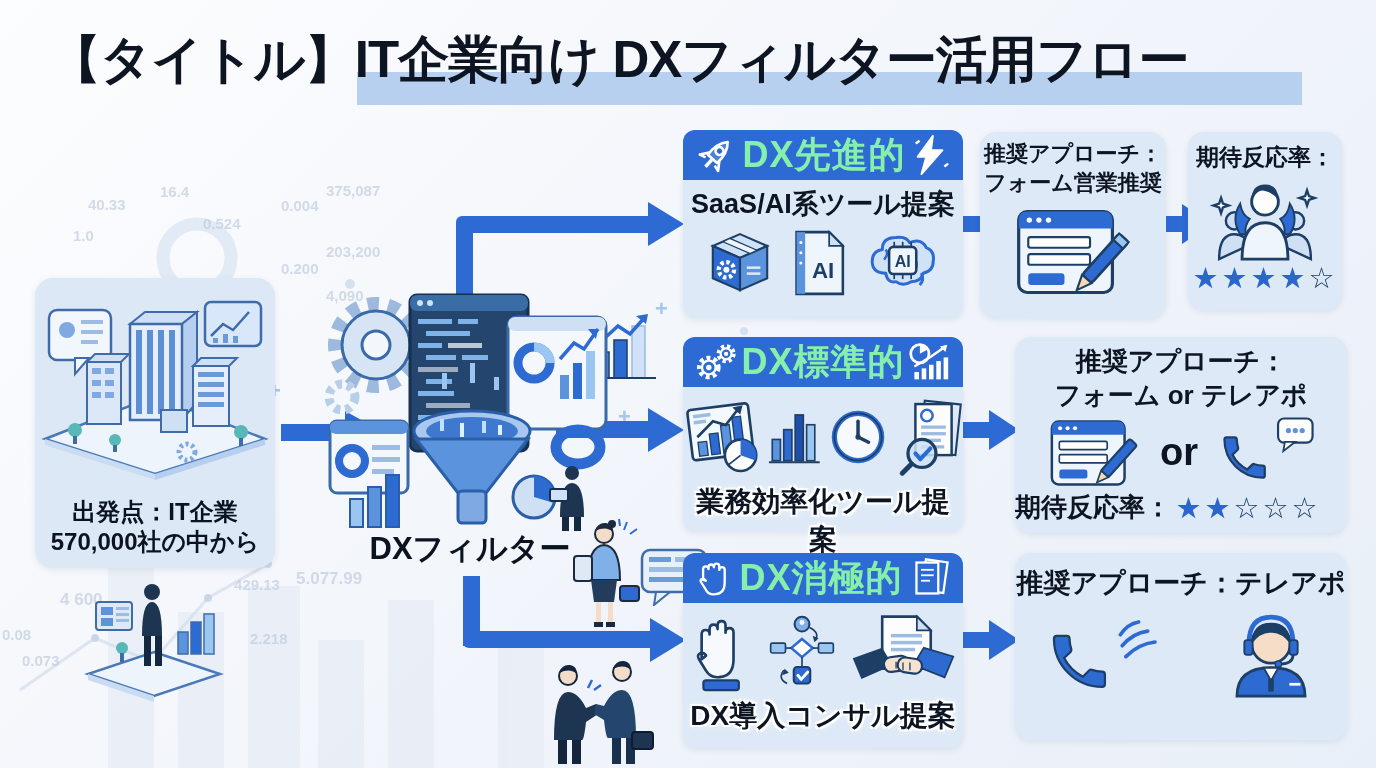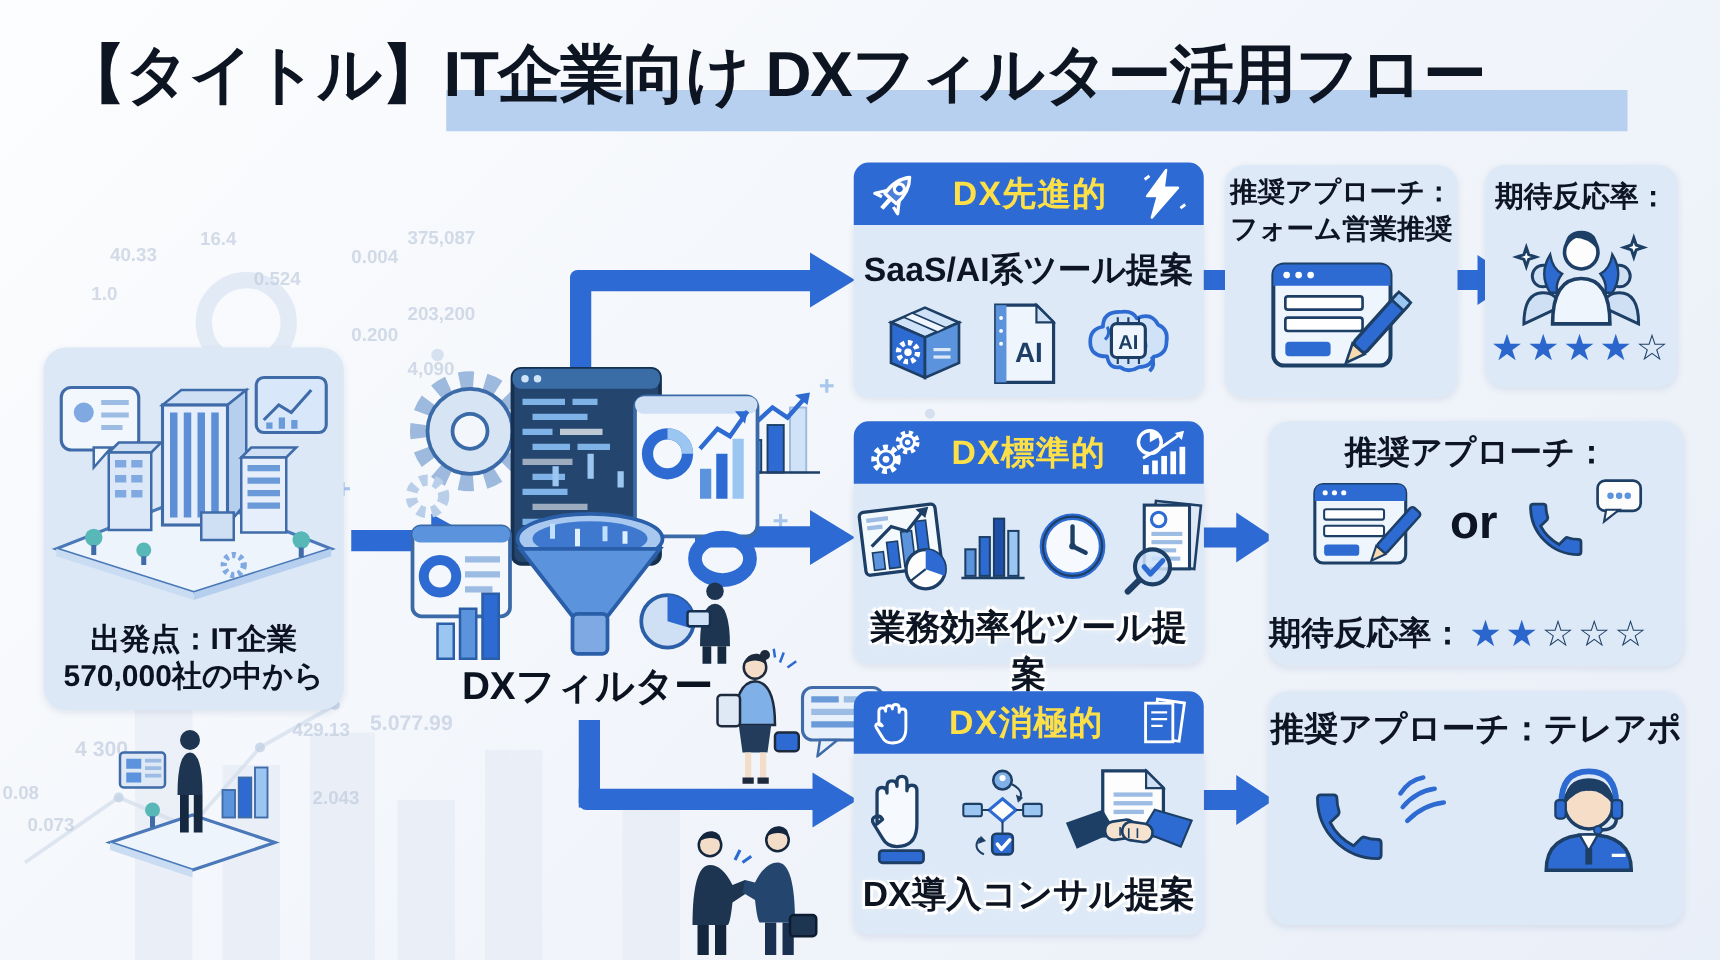--- a/index.html
+++ b/index.html
@@ -8,21 +8,21 @@
     background:linear-gradient(135deg,#fcfdfe 0%,#f3f6fb 45%,#e9eff8 100%);}
   .abs{position:absolute;}
   
   .title-hl{position:absolute;left:357px;top:72px;width:945px;height:33px;background:#b7d0ef;z-index:1;}
   .title{position:absolute;left:50px;top:26px;width:1290px;z-index:2;font-size:51px;font-weight:900;
     color:#0d1422;letter-spacing:-1px;white-space:nowrap;}
   
   .card{position:absolute;background:#dce8f6;border-radius:16px;box-shadow:0 2px 6px rgba(40,70,120,.10);z-index:2;}
   .hdr{position:absolute;left:0;top:0;width:100%;height:50px;background:#2d6ad3;border-radius:12px 12px 0 0;
     display:flex;align-items:center;justify-content:space-between;padding:0 12px;box-sizing:border-box;z-index:3;}
-  .hdr .lbl{color:#fde047;font-size:27px;font-weight:900;letter-spacing:1px;}
+  .hdr .lbl{color:#86efac;font-size:36px;font-weight:900;letter-spacing:1px;}
   .bdy{position:absolute;left:0;width:100%;background:#dde9f7;border-radius:0 0 12px 12px;box-sizing:border-box;z-index:2;
     box-shadow:0 2px 6px rgba(40,70,120,.10);}
   .proposal{font-weight:700;color:#0d1422;text-align:center;}
   .halo{text-shadow:2px 2px 0 #fff,-2px -2px 0 #fff,2px -2px 0 #fff,-2px 2px 0 #fff,0 0 8px #fff;}
   .iconrow{display:flex;align-items:center;justify-content:center;gap:14px;}
   
   .as{position:absolute;background:#2d6ad3;z-index:1;}
   .ah{position:absolute;width:0;height:0;border-style:solid;border-color:transparent;border-left-color:#2d6ad3;z-index:1;}
   
   .cap{font-weight:900;color:#0b1220;text-align:center;line-height:1.22;}
@@ -72,26 +72,26 @@
   <span class="wm" style="left:160px;top:183px;">16.4</span>
   <span class="wm" style="left:88px;top:196px;">40.33</span>
   <span class="wm" style="left:203px;top:215px;">0.524</span>
   <span class="wm" style="left:281px;top:197px;">0.004</span>
   <span class="wm" style="left:326px;top:182px;">375,087</span>
   <span class="wm" style="left:326px;top:243px;">203,200</span>
   <span class="wm" style="left:281px;top:260px;">0.200</span>
   <span class="wm" style="left:326px;top:287px;">4,090</span>
   <span class="wm" style="left:73px;top:227px;">1.0</span>
   <span class="wm" style="left:748px;top:500px;">0.23</span>
-  <span class="wm" style="left:60px;top:590px;font-size:17px;">4 300</span>
+  <span class="wm" style="left:60px;top:590px;font-size:17px;">4 600</span>
   <span class="wm" style="left:234px;top:576px;">429.13</span>
   <span class="wm" style="left:296px;top:569px;font-size:17px;">5.077.99</span>
   <span class="wm" style="left:2px;top:626px;">0.08</span>
   <span class="wm" style="left:22px;top:652px;">0.073</span>
-  <span class="wm" style="left:250px;top:630px;">2.043</span>
+  <span class="wm" style="left:250px;top:630px;">2.218</span>
   <span class="plus" style="left:268px;top:378px;">+</span>
   <span class="plus" style="left:333px;top:468px;">+</span>
   <span class="plus" style="left:618px;top:404px;">+</span>
   <span class="plus" style="left:655px;top:296px;">+</span>
   <span class="plus" style="left:600px;top:556px;">+</span>
 
   <div class="title-hl"></div>
   <div class="title">【タイトル】IT企業向け DXフィルター活用フロー</div>
 
   <div class="card" style="left:35px;top:278px;width:240px;height:290px;border-radius:18px;">
@@ -316,21 +316,21 @@
           <path d="M24,31 L24,42" stroke-width="4"></path>
         </g>
       </svg>
       <span class="lbl">DX先進的</span>
       <svg width="40" height="42" viewBox="0 0 40 44">
         <polygon points="22,2 6,24 15,24 10,42 32,17 20,17" fill="#fff" stroke="#fff" stroke-width="2" stroke-linejoin="round"></polygon>
         <path d="M4,10 l4,-3 M34,34 l4,-3" stroke="#fff" stroke-width="2.5"></path>
       </svg>
     </div>
     <div class="bdy" style="top:50px;height:138px;">
-      <div class="proposal" style="margin-top:18px;font-size:27px;">SaaS/AI系ツール提案</div>
+      <div class="proposal" style="margin-top:6px;font-size:27px;">SaaS/AI系ツール提案</div>
       <div class="iconrow" style="margin-top:6px;">
         <svg width="68" height="68" viewBox="0 0 80 80">
           <polygon points="40,6 72,20 40,34 8,20" fill="#cfe2f8" stroke="#1d3f66" stroke-width="2.5"></polygon>
           <polygon points="8,20 40,34 40,72 8,58" fill="#2d6bd2" stroke="#1d3f66" stroke-width="2.5"></polygon>
           <polygon points="72,20 40,34 40,72 72,58" fill="#5b93dd" stroke="#1d3f66" stroke-width="2.5"></polygon>
           <polygon points="28,11 60,25 52,29 20,15" fill="#eef5fd" stroke="#1d3f66" stroke-width="1.5"></polygon>
           <circle cx="24" cy="48" r="9" fill="none" stroke="#ffffff" stroke-width="5" stroke-dasharray="4 3"></circle>
           <circle cx="24" cy="48" r="3.5" fill="#fff"></circle>
           <rect x="48" y="44" width="16" height="3" fill="#dce8f6"></rect>
             <rect x="48" y="51" width="16" height="3" fill="#dce8f6"></rect>
@@ -486,20 +486,21 @@
       <div class="proposal halo" style="margin-top:4px;font-size:28px;">業務効率化ツール提案</div>
     </div>
   </div>
 
   <div class="as" style="left:963px;top:422px;width:28px;height:16px;"></div>
   <div class="ah" style="left:989px;top:410px;border-width:20px 0 20px 30px;"></div>
 
   <div class="card" style="left:1015px;top:337px;width:332px;height:196px;background:#dde9f7;">
     <div class="proposal" style="margin-top:8px;font-size:26px;line-height:1.3;">
       <div>推奨アプローチ：</div>
+      <div>フォーム or テレアポ</div>
     </div>
     <div class="iconrow" style="margin-top:2px;gap:18px;">
       <svg width="96" height="76" viewBox="0 0 110 92">
         <rect x="4" y="8" width="88" height="76" rx="8" fill="#eef5fd" stroke="#1d3f66" stroke-width="3"></rect>
         <path d="M4,16 q0,-8 8,-8 h72 q8,0 8,8 v8 H4 Z" fill="#2d6bd2"></path>
         <circle cx="14" cy="16" r="2.5" fill="#fff"></circle>
           <circle cx="23" cy="16" r="2.5" fill="#fff"></circle>
           <circle cx="32" cy="16" r="2.5" fill="#fff"></circle>
         <rect x="13" y="32" width="58" height="10" rx="2" fill="#fff" stroke="#1d3f66" stroke-width="2"></rect>
         <rect x="13" y="48" width="58" height="10" rx="2" fill="#fff" stroke="#1d3f66" stroke-width="2"></rect>

